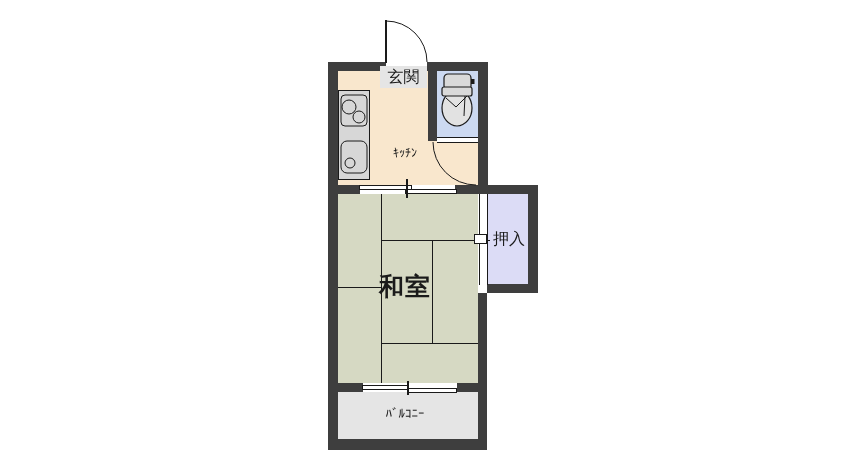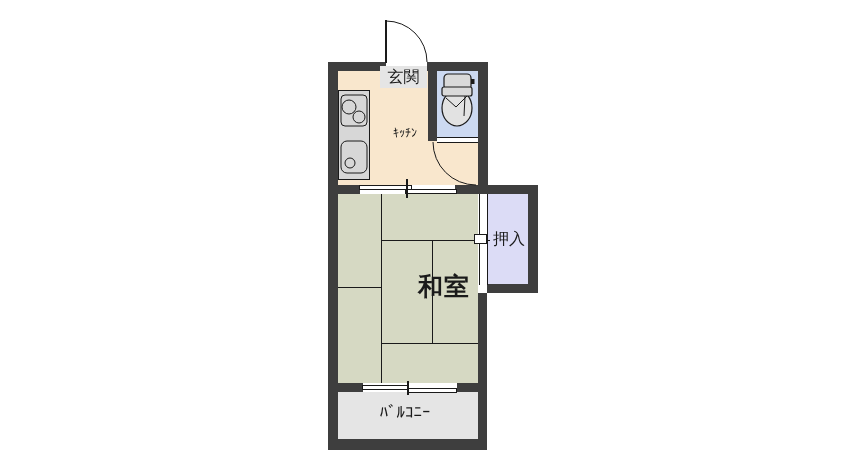--- a/index.html
+++ b/index.html
@@ -59,24 +59,24 @@
   #k-tick{left:406px;top:179px;width:2px;height:19px;}
   #b-panel-1{left:362px;top:385px;width:47px;height:5px;}
   #b-panel-2{left:407px;top:388px;width:50px;height:5px;}
   #b-tick{left:407px;top:381px;width:2px;height:14px;}
 
   
   #counter{left:338px;top:90px;width:32px;height:90px;background:var(--fixture_gray);border:1px solid var(--line);box-sizing:border-box;}
 
   
   #genkan-label{left:380px;top:66px;width:47px;height:22px;font-size:16px;font-weight:500;}
-  #kitchen-label{left:370px;top:126px;width:70px;height:14px;font-size:12px;text-align:right;}
+  #kitchen-label{left:370px;top:146px;width:70px;height:14px;font-size:12px;text-align:right;}
   #oshiire-label{left:489px;top:230px;width:40px;height:18px;font-size:16px;font-weight:400;}
-  #washitsu-label{left:340px;top:256px;width:130px;height:60px;flex-direction:column;font-size:25px;line-height:27px;font-weight:600;letter-spacing:1px;align-items:flex-end;}
-  #balcony-label{left:360px;top:405px;width:90px;height:16px;font-size:17px;}
+  #washitsu-label{left:340px;top:256px;width:130px;height:60px;font-size:25px;line-height:27px;font-weight:600;letter-spacing:1px;}
+  #balcony-label{left:360px;top:405px;width:90px;height:16px;font-size:13px;}
 
   
   #door-arcs{left:0;top:0;width:862px;height:463px;pointer-events:none;}
   #toilet-fixture{left:437px;top:71px;width:41px;height:66px;}
   #counter-fixtures{left:338px;top:90px;width:32px;height:90px;}
 </style>
 </head>
 <body>
 
 <div id="stage">

